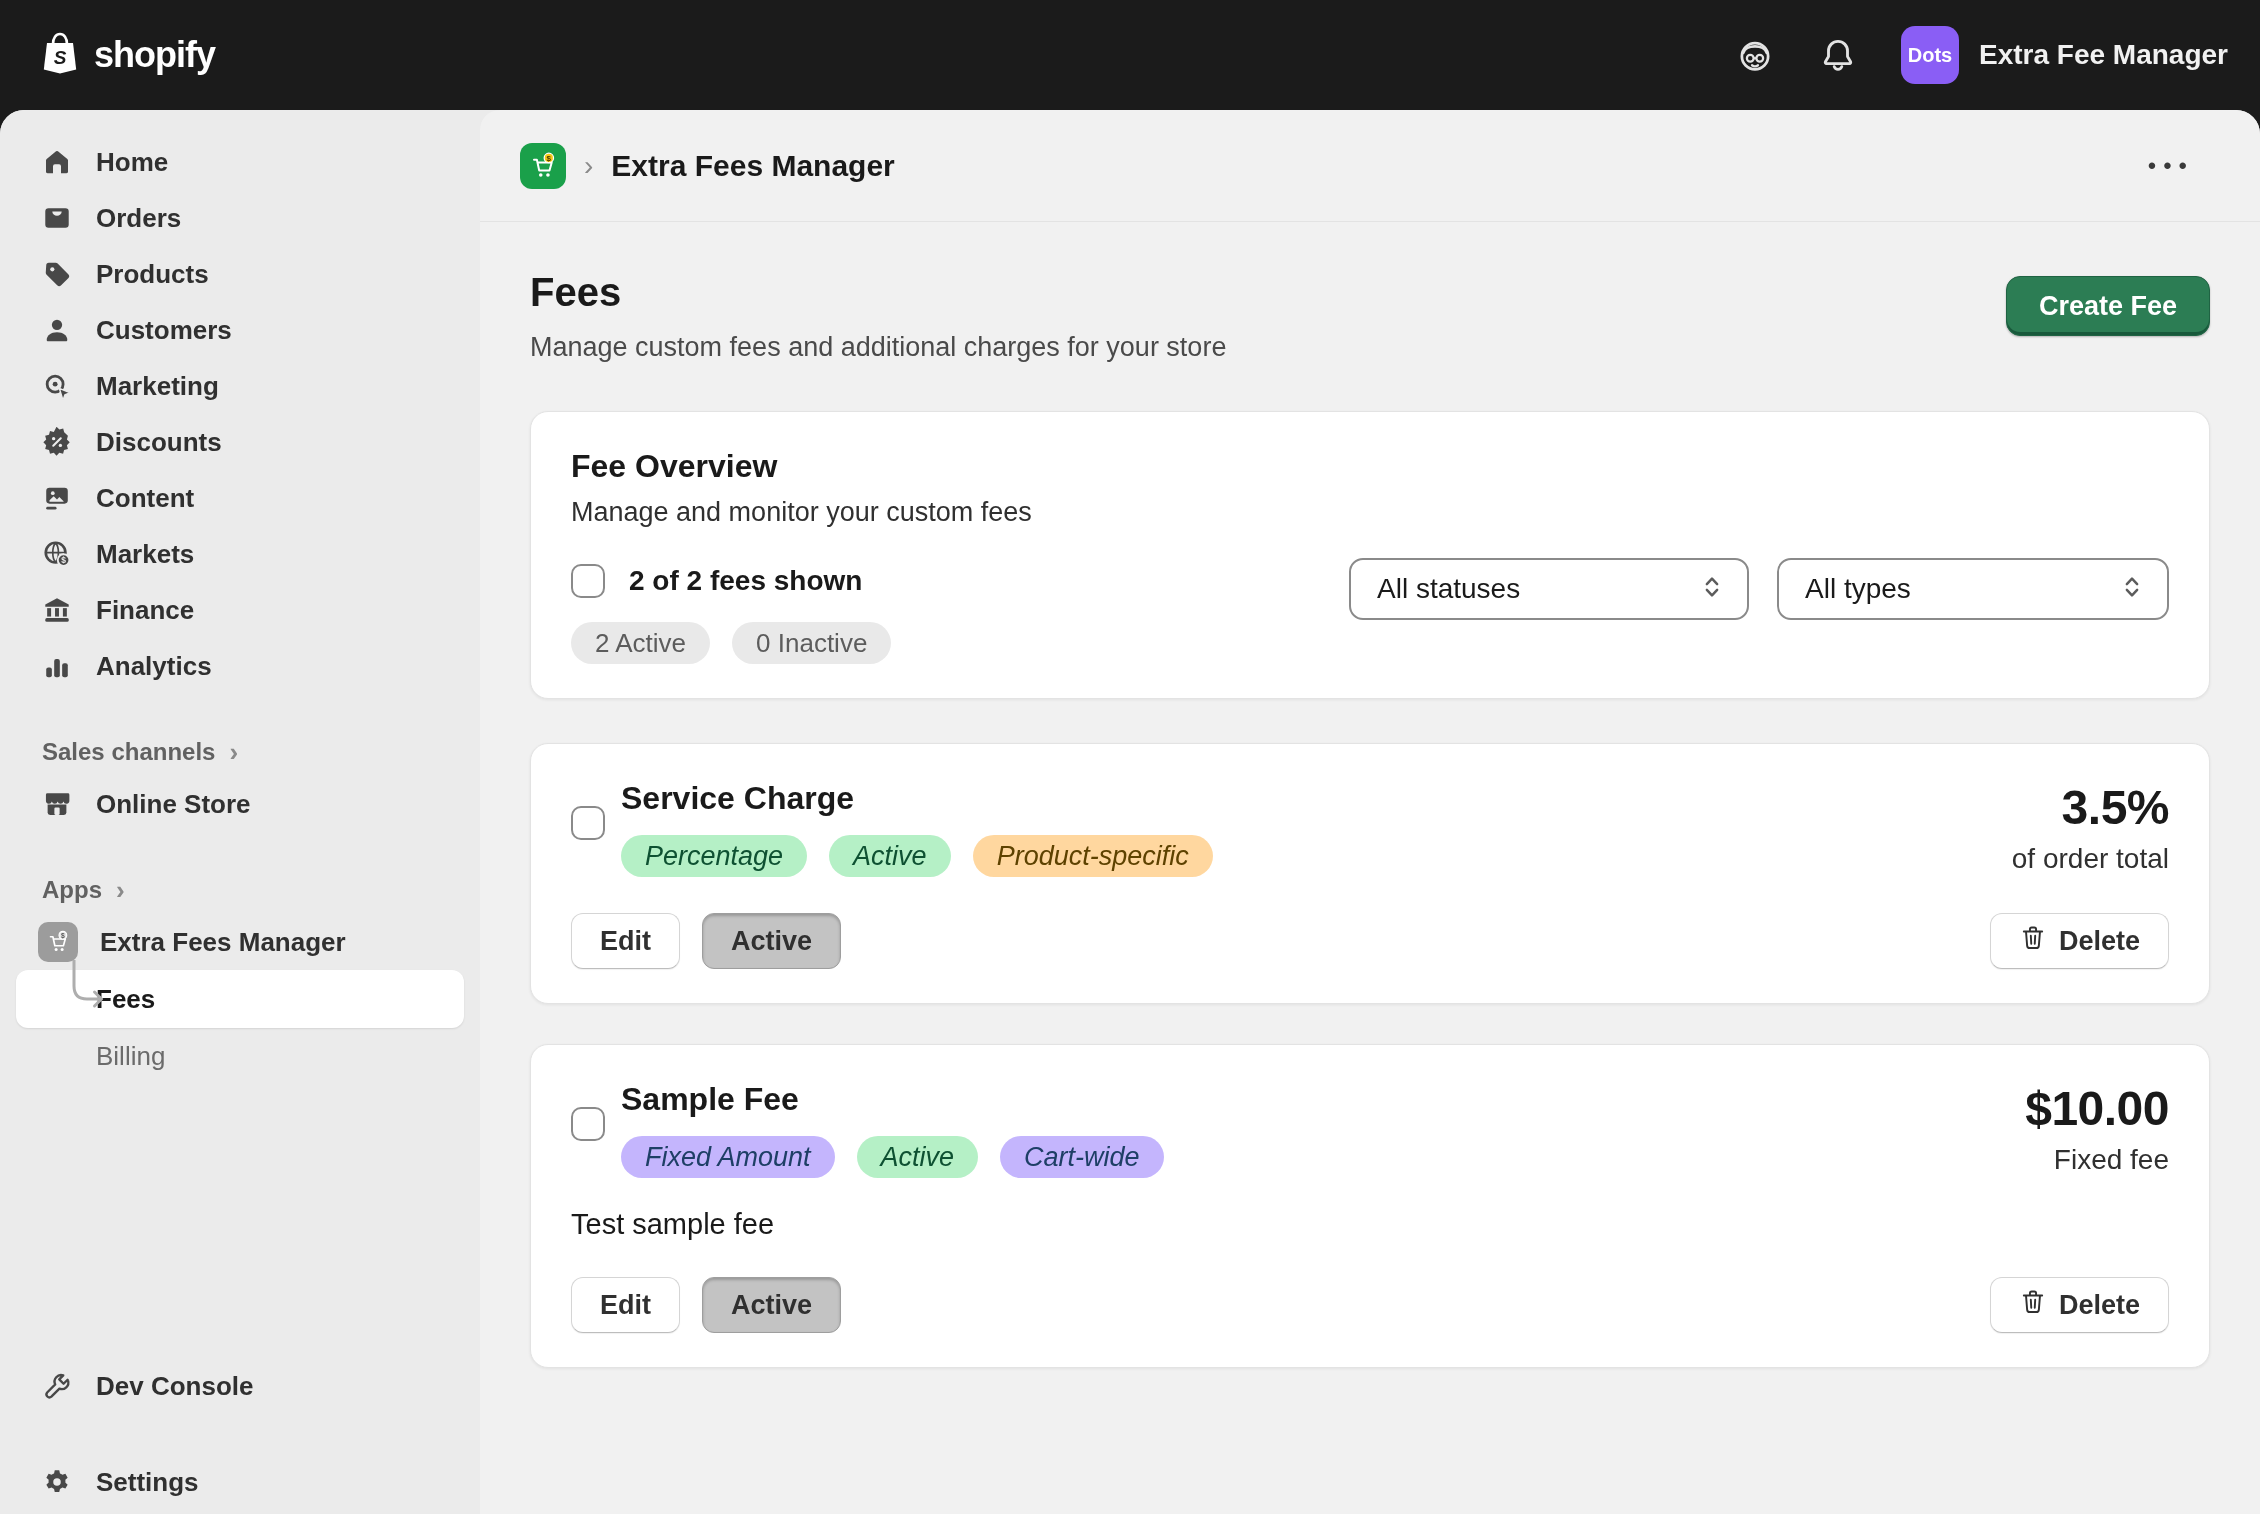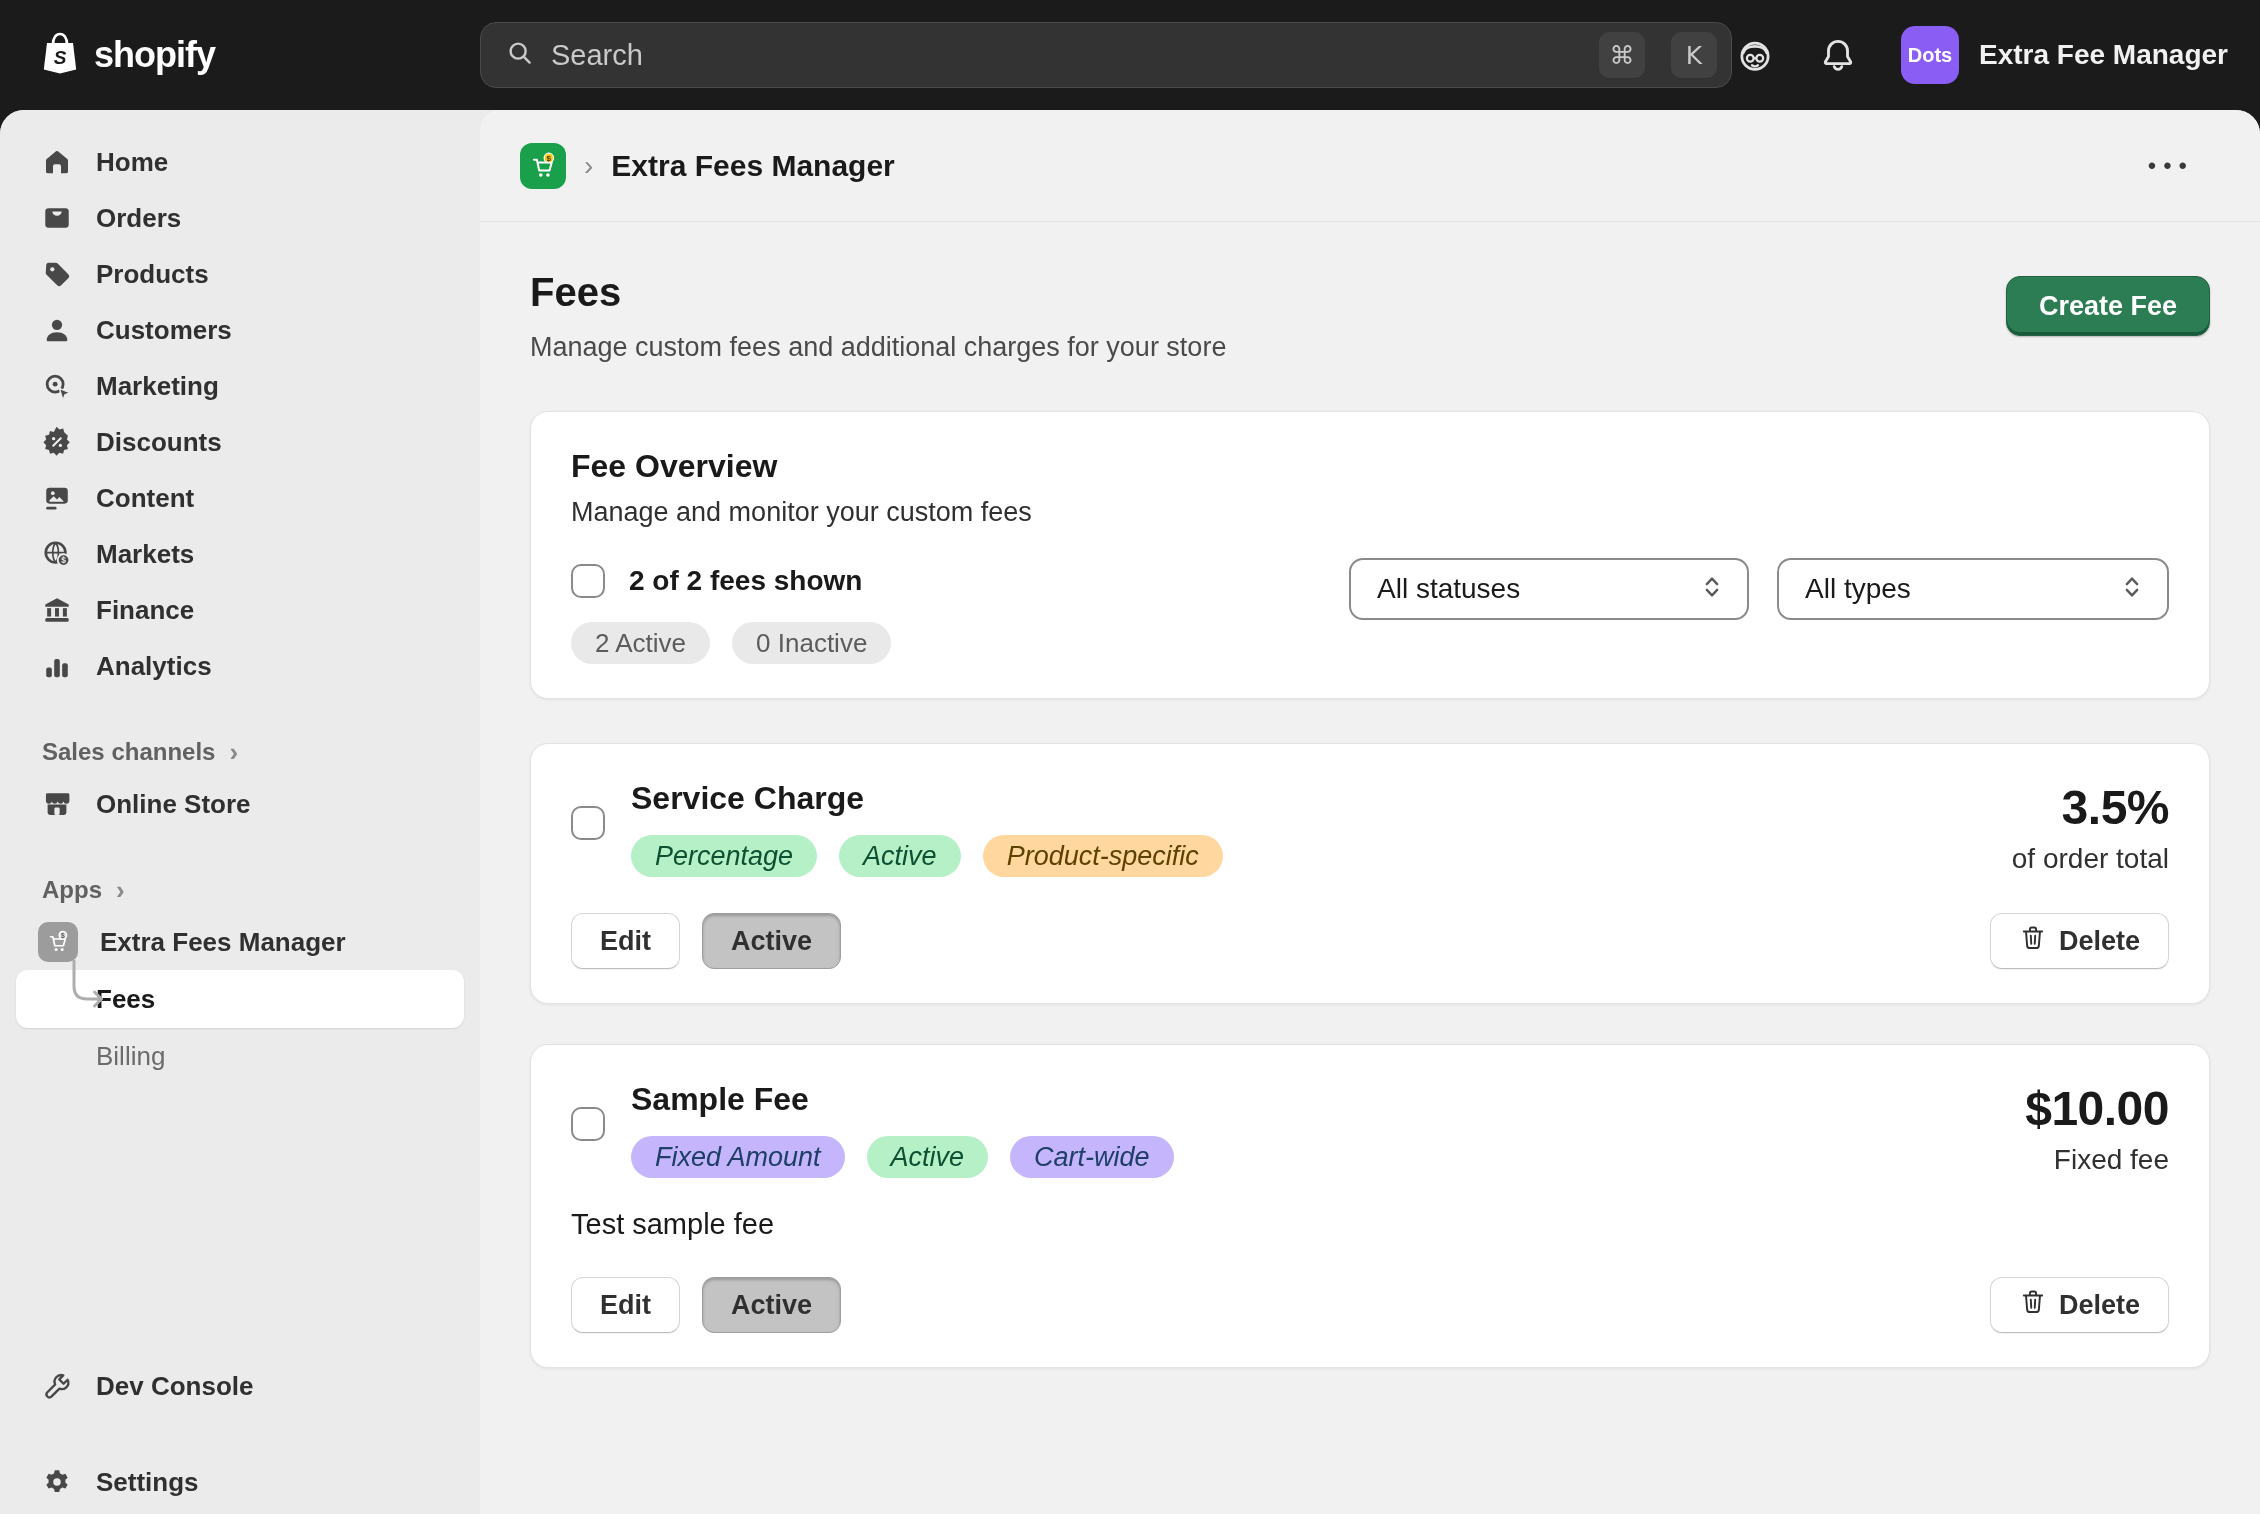--- a/index.html
+++ b/index.html
@@ -120,21 +120,21 @@
     display:flex; align-items:center; padding:0 20px 0 26px; cursor:pointer;
   }
   .select.w1 { width:400px; }
   .select.w2 { width:392px; }
   .select-label { font-size:28px; color:#1a1a1a; }
   .select .caret { margin-left:auto; }
 
   .fee-card { margin-top:44px; }
   .fee-top { display:flex; align-items:flex-start; }
   .fee-top .checkbox { margin-top:26px; }
-  .fee-info { margin-left:26px; }
+  .fee-info { margin-left:16px; }
   .fee-name { font-size:32px; font-weight:700; color:#1a1a1a; }
   .badge-row { display:flex; gap:22px; margin-top:18px; }
   .badge {
     height:42px; padding:0 24px; border-radius:21px; display:inline-flex;
     align-items:center; font-size:27px; font-weight:500;font-style:italic;
   }
   .tone-green  { background:#b5f0c6; color:#0e5132; }
   .tone-orange { background:#ffd79f; color:#5e4200; }
   .tone-blue   { background:#c4b5fd; color:#1e3f66; }
   .tone-gray   { background:#e9e9e9; color:#5c5c5c; }
@@ -162,31 +162,20 @@
 <div class="topbar">
   <div class="logo">
     <span>
       <svg width="40" height="44" viewBox="0 0 40 44">
         <path d="M13 13 c0-6 3-10 7-10 s7 4 7 10" fill="none" stroke="#fff" stroke-width="2.6"></path>
         <path d="M7 12 h26 l3.2 26.5 -16.2 4 -16.2-4 Z" fill="#fff"></path>
         <text x="20" y="33" text-anchor="middle" font-size="19" font-weight="bold" fill="#1b1b1b" font-style="italic">S</text>
       </svg>
     </span>
     <span class="logo-word">shopify</span>
-  </div>
-  <div class="search">
-    <span>
-      <svg width="30" height="30" viewBox="0 0 32 32">
-        <circle cx="14" cy="14" r="8" fill="none" stroke="#c9c9c9" stroke-width="2.6"></circle>
-        <path d="M20.2 20.2 l6 6" stroke="#c9c9c9" stroke-width="2.6" stroke-linecap="round"></path>
-      </svg>
-    </span>
-    <input type="text" placeholder="Search" style="">
-    <span class="kbd">⌘</span>
-    <span class="kbd">K</span>
   </div>
   <div class="top-right">
     <span class="icon-btn">
       <svg width="40" height="40" viewBox="0 0 32 32">
         <circle cx="16" cy="17" r="10.5" fill="none" stroke="#e3e3e3" stroke-width="2.2"></circle>
         <path d="M6.6 14.2 c2.2-6.8 16.6-6.8 18.8 0" fill="none" stroke="#e3e3e3" stroke-width="2.2" stroke-linecap="round"></path>
         <circle cx="12.2" cy="18.6" r="2.7" fill="none" stroke="#e3e3e3" stroke-width="1.8"></circle>
         <circle cx="19.8" cy="18.6" r="2.7" fill="none" stroke="#e3e3e3" stroke-width="1.8"></circle>
         <path d="M14.9 18.6 h2.2" stroke="#e3e3e3" stroke-width="1.8"></path>
         <path d="M13.6 24.2 c1.5 1.2 3.3 1.2 4.8 0" fill="none" stroke="#e3e3e3" stroke-width="1.8" stroke-linecap="round"></path>

